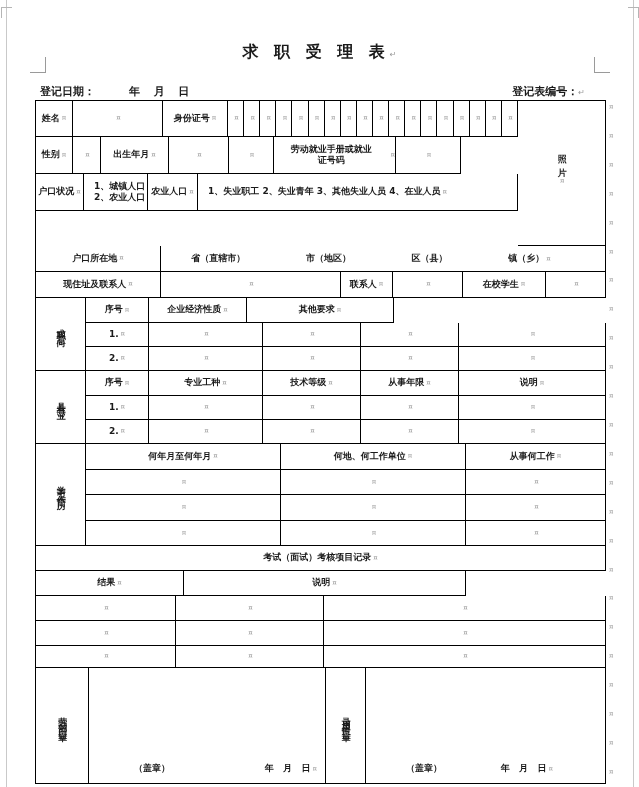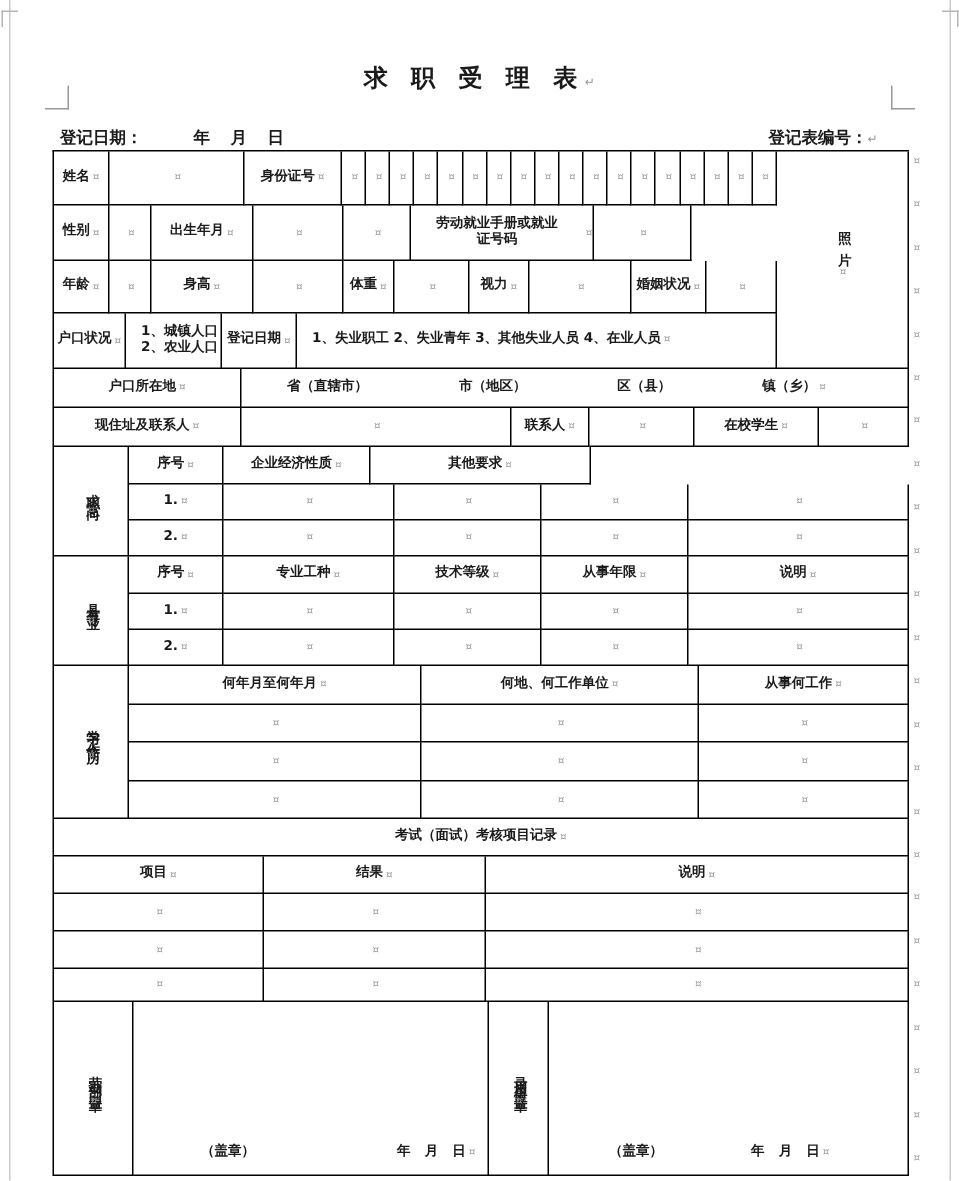--- a/index.html
+++ b/index.html
@@ -110,39 +110,27 @@
         <div class="c lm" style="width:37px">性别</div>
         <div class="c cm" style="width:28px"></div>
         <div class="c lm" style="width:68px">出生年月</div>
         <div class="c cm" style="width:60px"></div>
         <div class="c cm" style="width:45px"></div>
         <div class="c lm wrapcell" style="width:122px">
             <span>劳动就业手册或就业证号码</span>
           </div>
         <div class="c cm" style="width:65px"></div>
       </div>
-      <div class="row" style="height:35px">
-        <div class="c lm" style="width:37px">年龄</div>
-        <div class="c cm" style="width:28px"></div>
-        <div class="c lm" style="width:68px">身高</div>
-        <div class="c cm" style="width:60px"></div>
-        <div class="c lm" style="width:34px">体重</div>
-        <div class="c cm" style="width:50px"></div>
-        <div class="c lm" style="width:40px">视力</div>
-        <div class="c cm" style="width:68px"></div>
-        <div class="c lm" style="width:50px">婚姻状况</div>
-        <div class="c cm" style="width:47px"></div>
-      </div>
       <div class="row" style="height:37px">
         <div class="c lm" style="width:48px">户口状况</div>
         <div class="c optlines" style="width:64px">
           <span>1、城镇人口</span>
           <span>2、农业人口</span>
         </div>
-        <div class="c lm" style="width:50px">登记日期</div>
+        <div class="c lm" style="width:50px">农业人口</div>
         <div class="c optlines" style="width:320px">
           <span class="lm">1、失业职工 2、失业青年 3、其他失业人员 4、在业人员</span>
         </div>
       </div>
     </div>
     <div class="c" style="width:88px;height:145px">
       <span class="vt lm photo-label">照片</span>
     </div>
   </div>
 
@@ -247,21 +235,20 @@
         <div class="c cm" style="width:140px"></div>
       </div>
     </div>
   </div>
 
   <div class="row" style="height:25px">
     <div class="c lm" style="width:570px">考试（面试）考核项目记录</div>
   </div>
 
   <div class="row" style="height:25px">
-    <div class="c lm" style="width:140px">项目</div>
     <div class="c lm" style="width:148px">结果</div>
     <div class="c lm" style="width:282px">说明</div>
   </div>
   <div class="row" style="height:25px">
     <div class="c cm" style="width:140px"></div>
     <div class="c cm" style="width:148px"></div>
     <div class="c cm" style="width:282px"></div>
   </div>
   <div class="row" style="height:25px">
     <div class="c cm" style="width:140px"></div>

